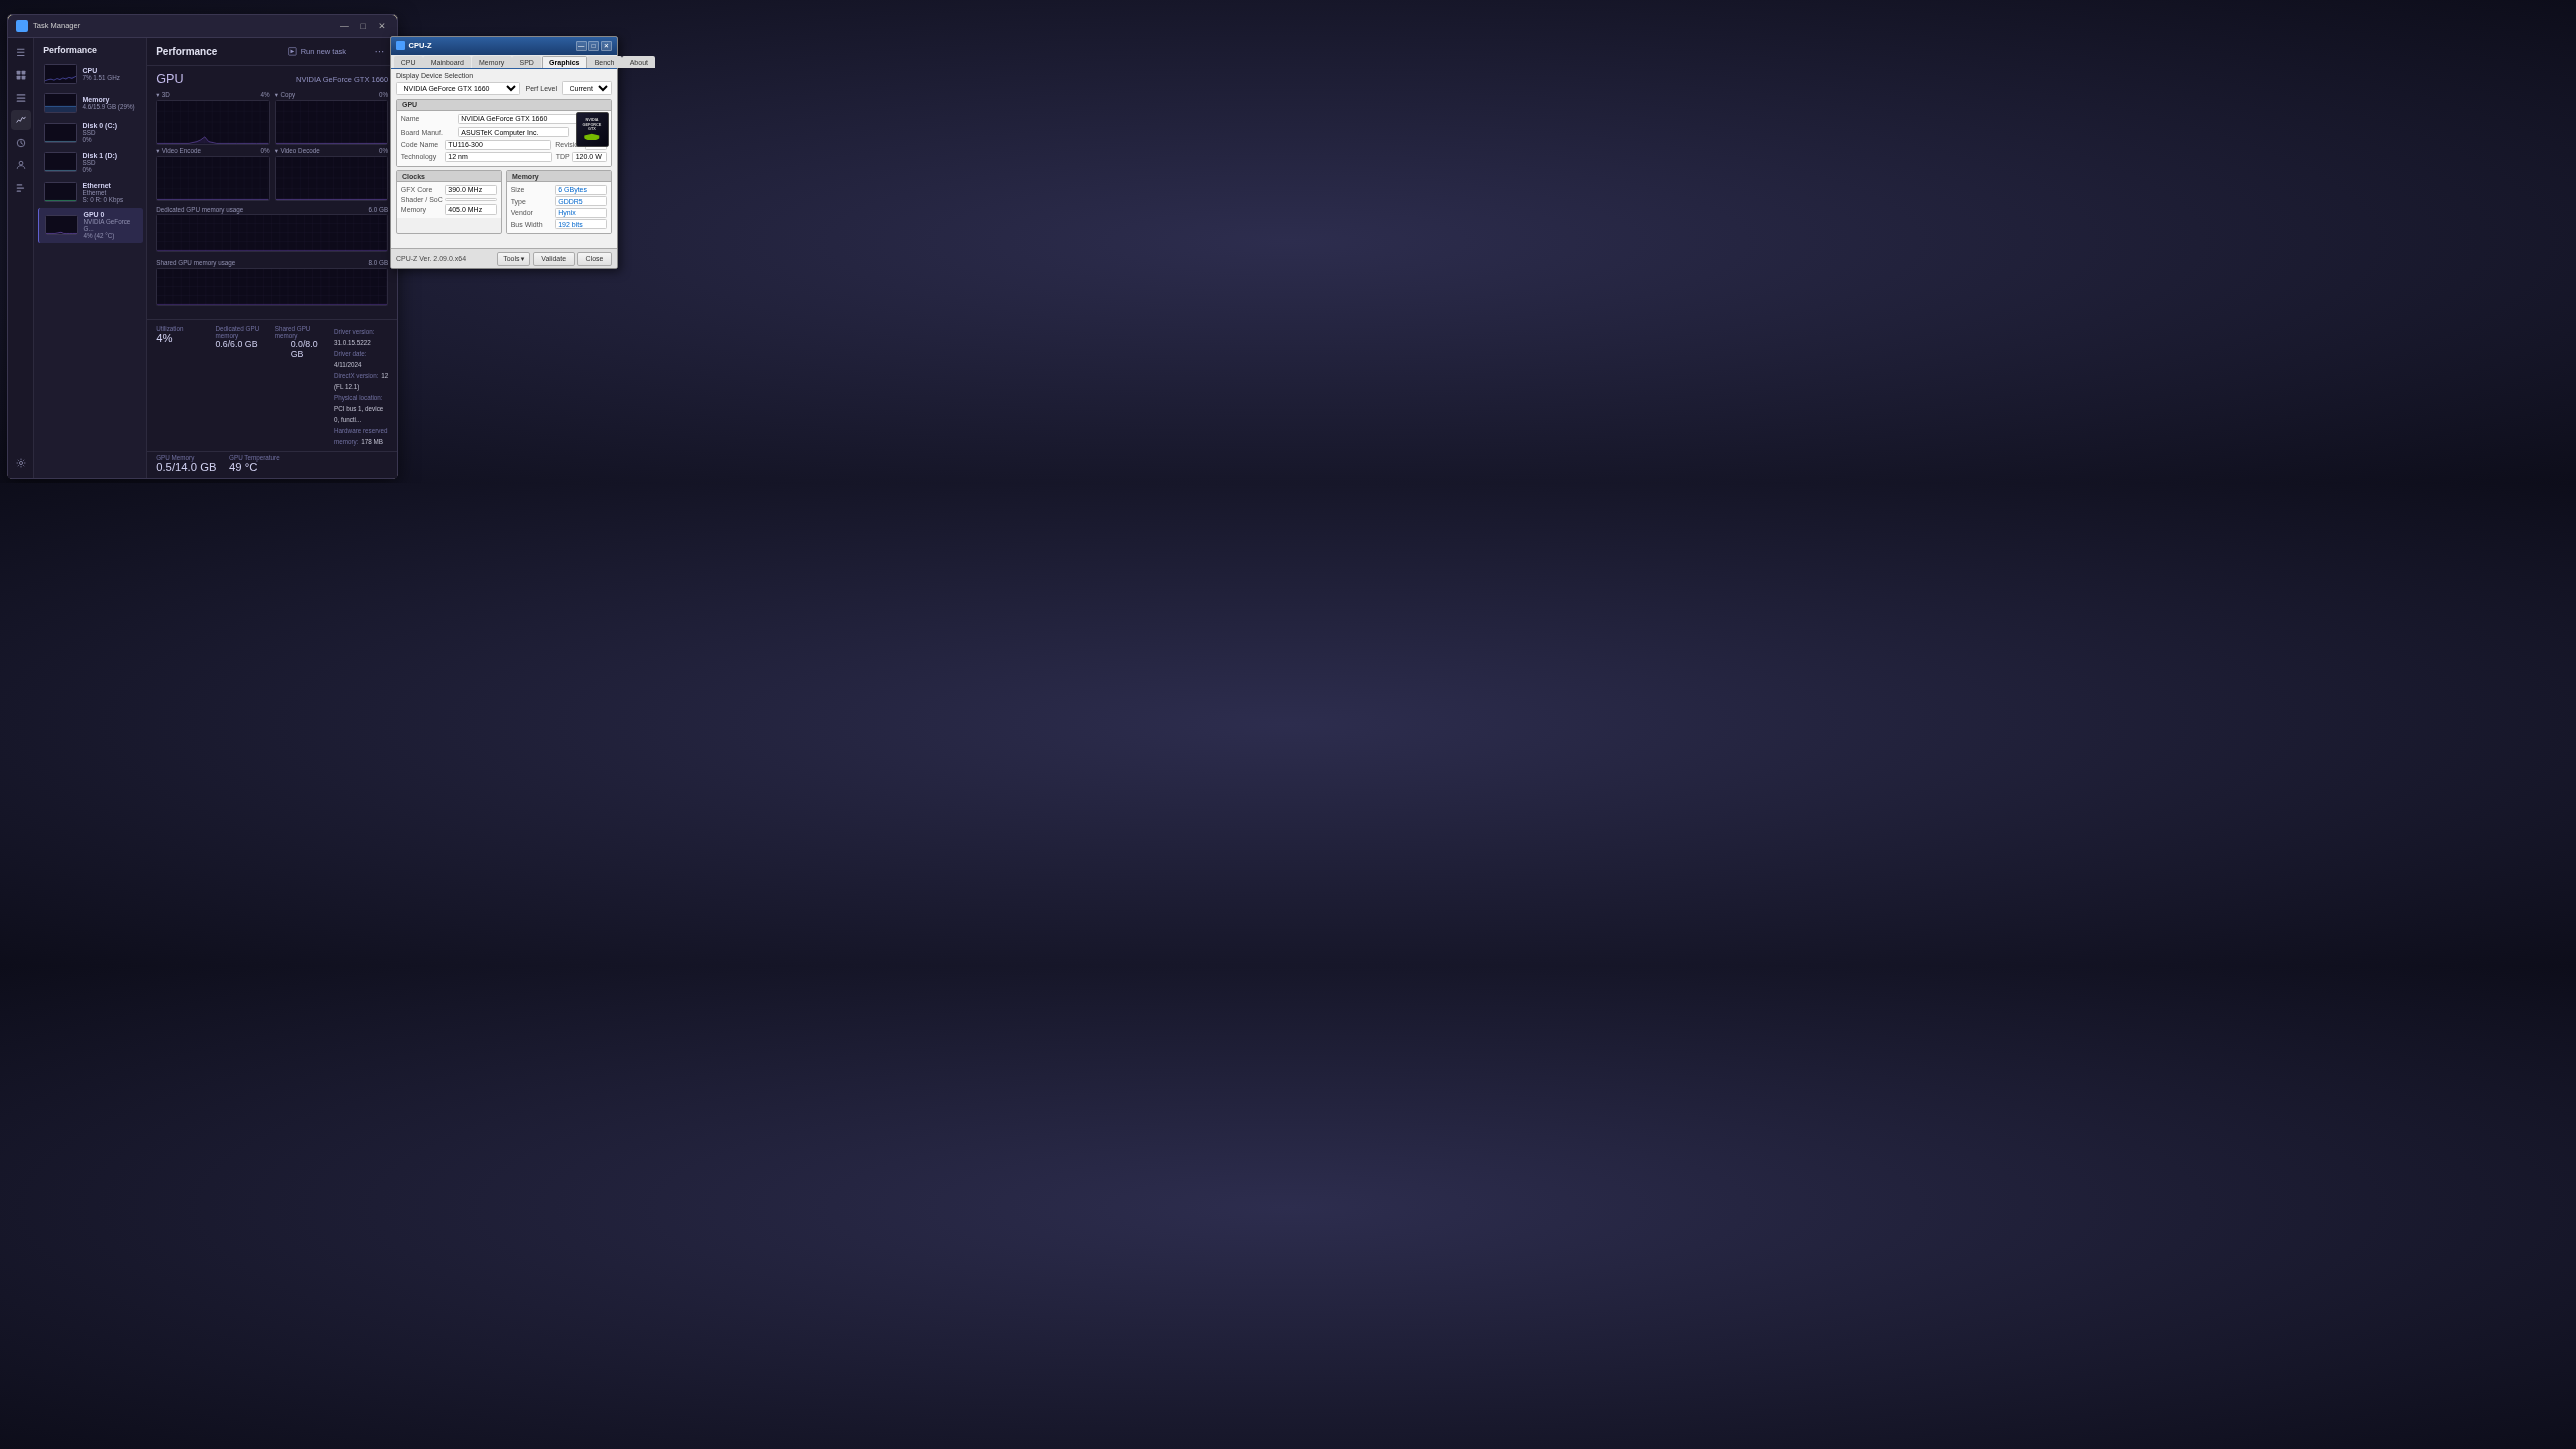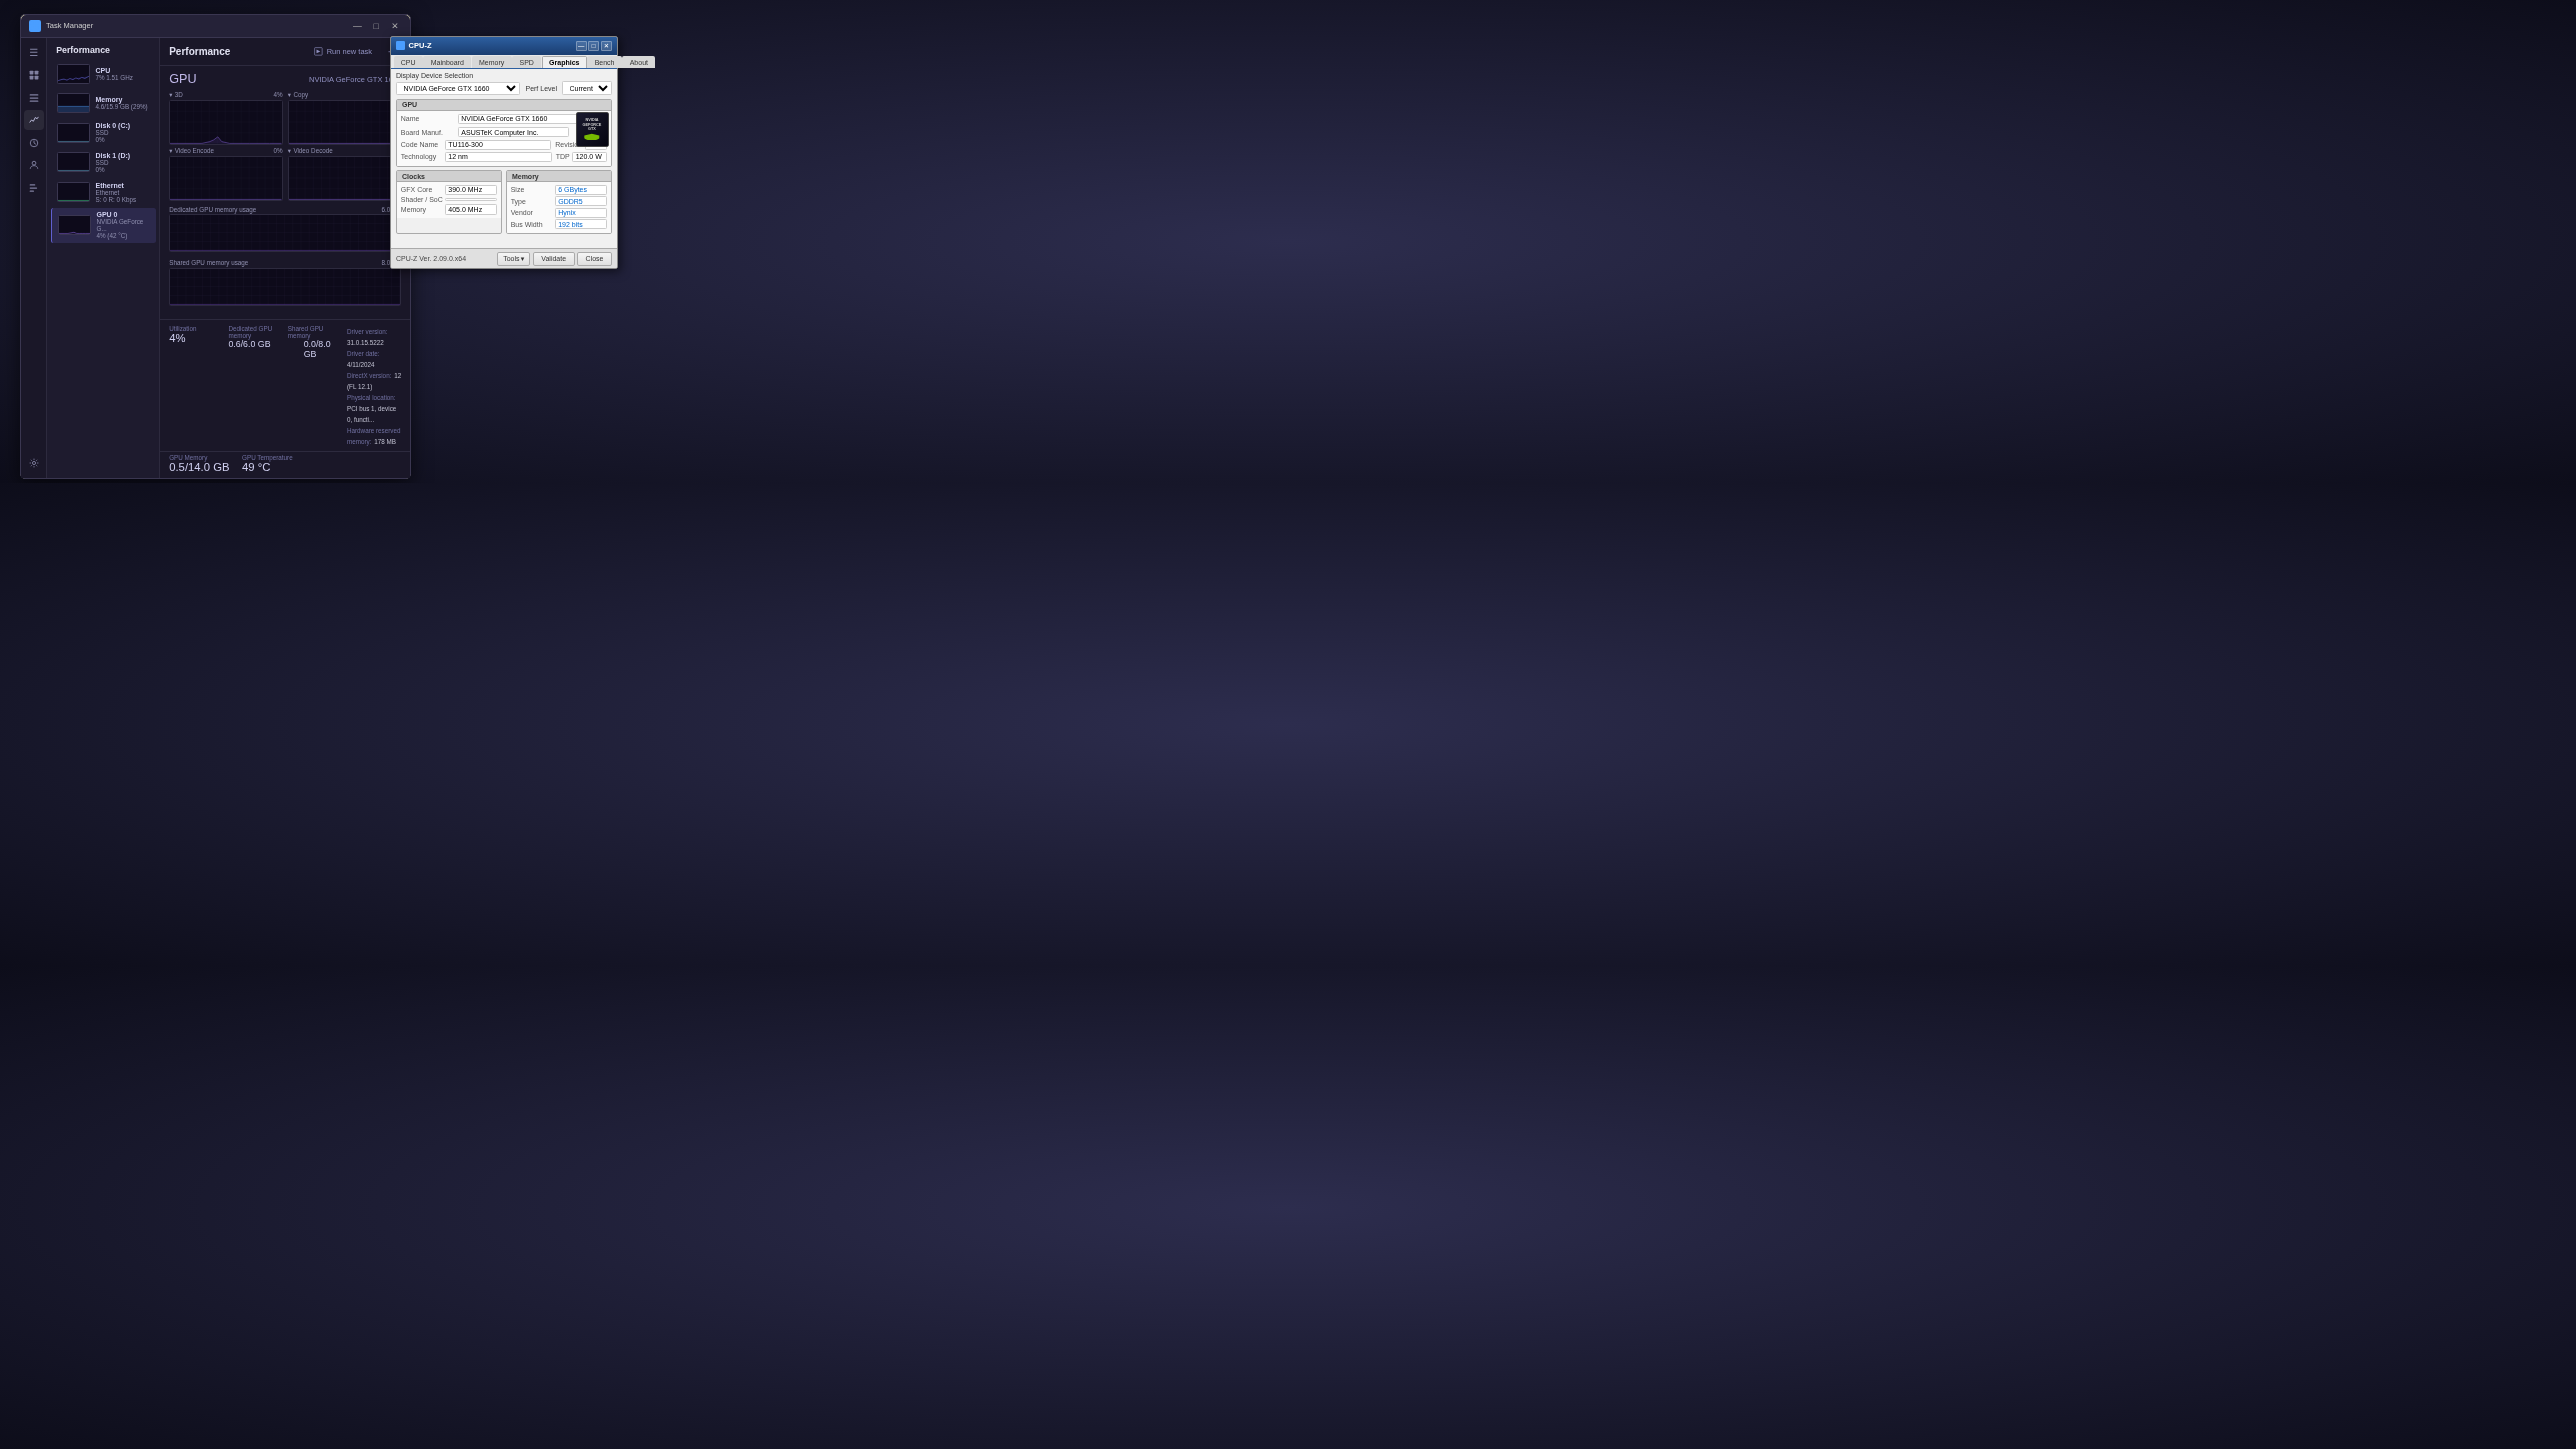--- a/index.html
+++ b/index.html
@@ -10,21 +10,21 @@
       background: radial-gradient(ellipse at center, #2d2d4e 0%, #0d0d1a 100%);
       font-family: 'Segoe UI', sans-serif;
       overflow: hidden;
       position: relative;
     }
 
     
     .task-manager {
       position: absolute;
       top: 14px;
-      left: 20px;
+      left: 7px;
       width: 391px;
       height: 465px;
       background: #fef9c3;
       border: 0.6px solid #3a3650;
       border-radius: 5px;
       display: flex;
       flex-direction: column;
       box-shadow: 0 5px 20px rgba(0,0,0,0.6);
     }
 
@@ -175,21 +175,21 @@
 
     .tm-main-title {
       color: #e0e0f0;
       font-size: 10px;
       font-weight: 600;
     }
 
     .tm-actions {
       display: flex;
       align-items: center;
-      gap: 4px;
+      gap: 17px;
     }
 
     .run-task-btn {
       display: flex;
       align-items: center;
       gap: 3.8px;
       padding: 3.1px 7.5px;
       background: transparent;
       border: none;
       color: #9090c0;

